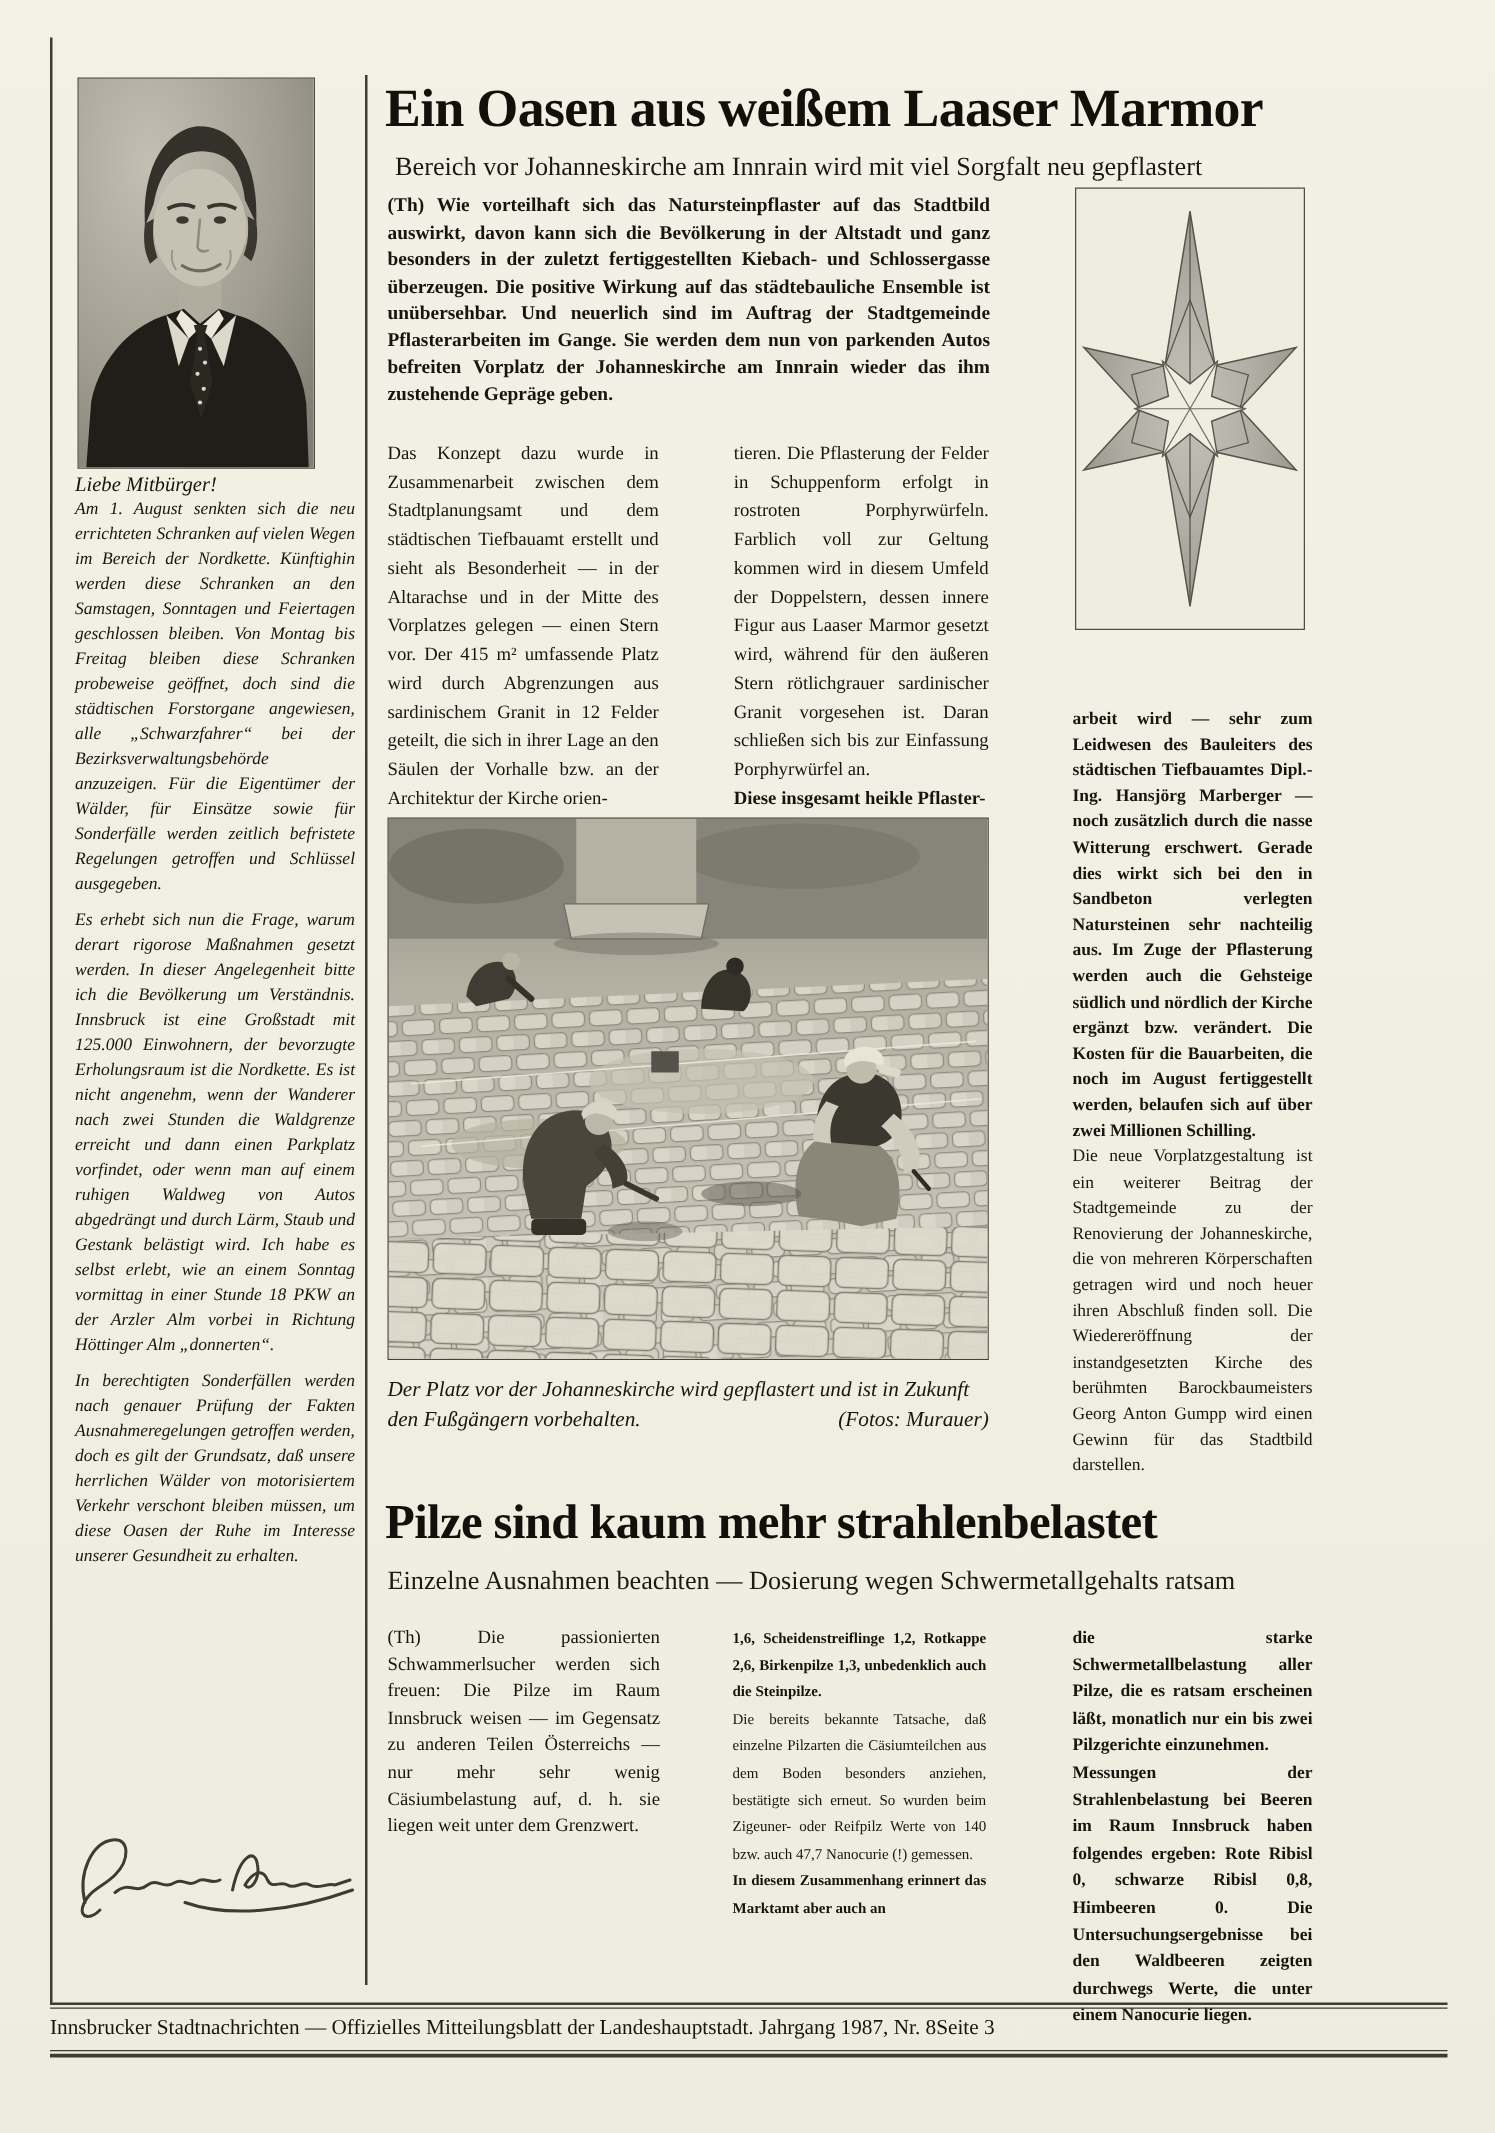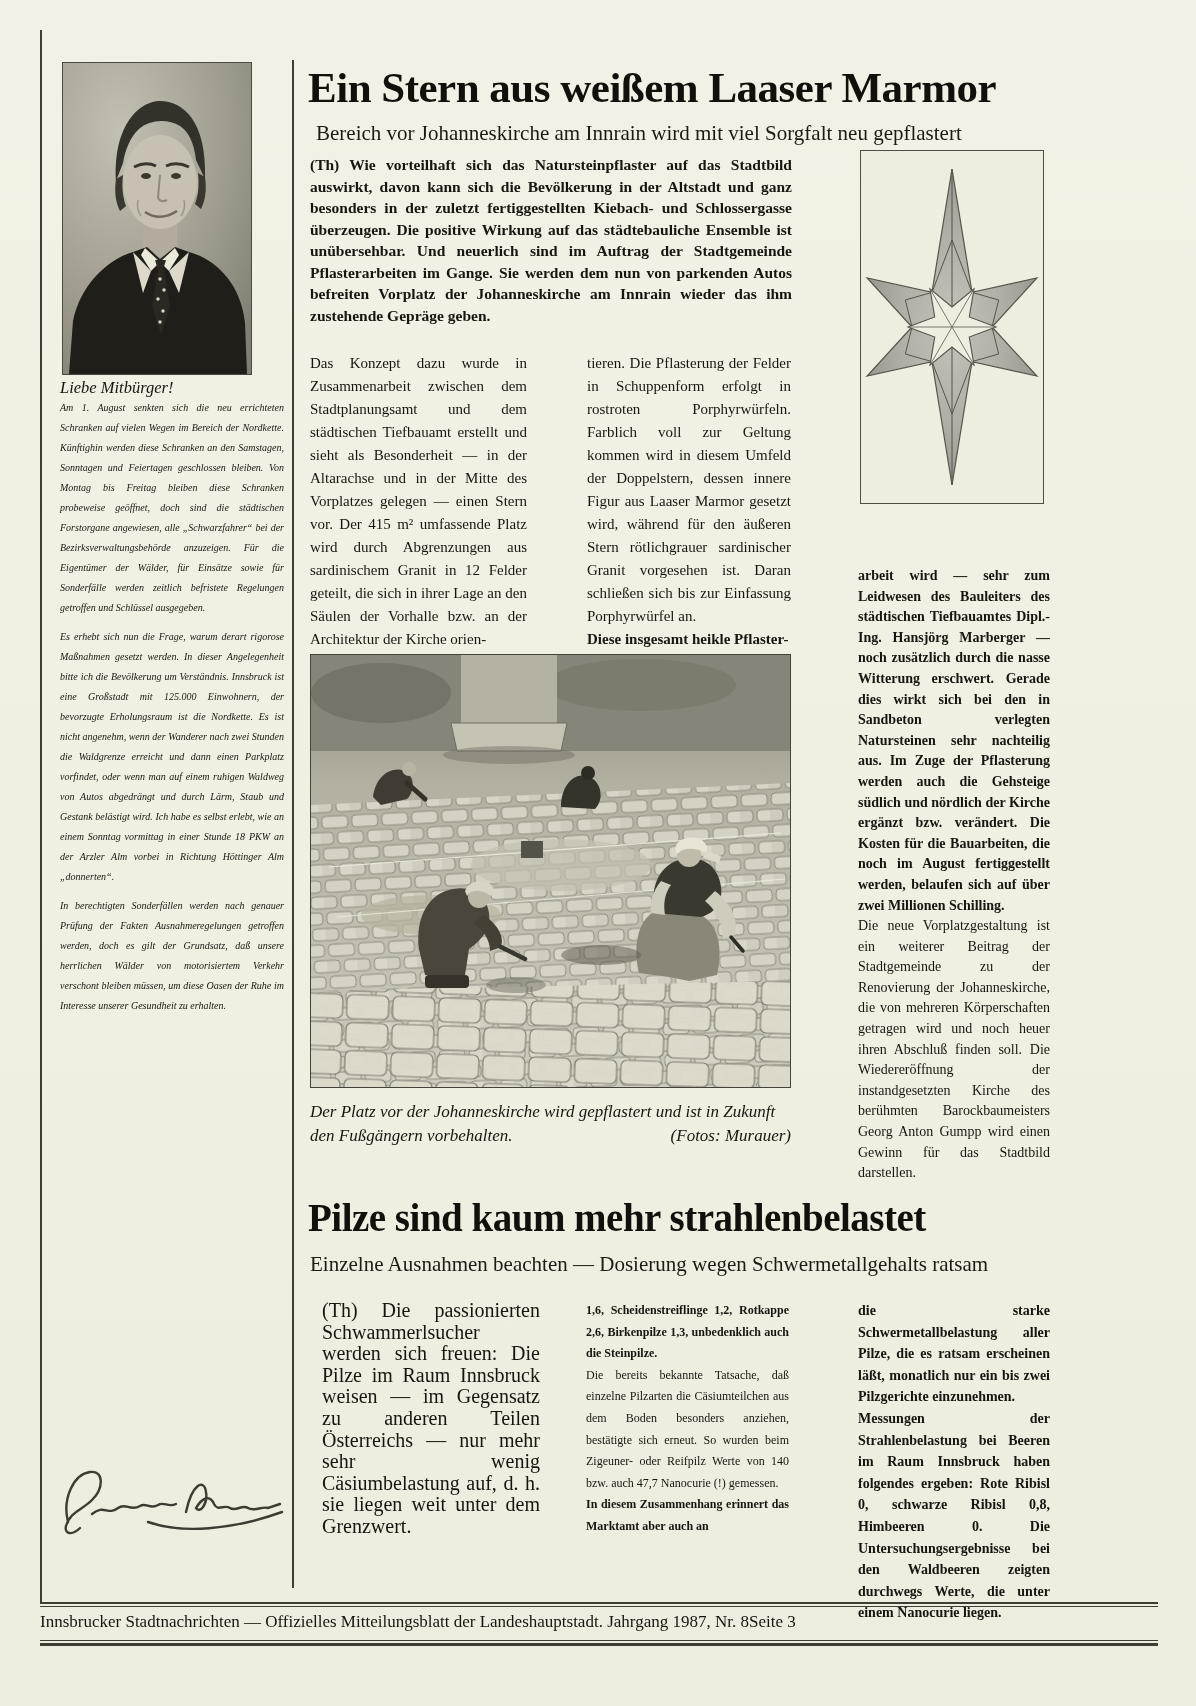--- a/index.html
+++ b/index.html
@@ -29,28 +29,28 @@
 
   #colC { left:858px; top:566px; width:192px; font-size:14px; line-height:20.6px; }
 
   #photo { left:310px; top:654px; width:481px; height:434px; border:1px solid #44423a; }
   #photocap { left:310px; top:1100px; width:481px; font-size:17px; line-height:24px; }
   #photocap .credit { float:right; font-style:italic; }
 
   #h2 { left:308px; top:1196px; width:744px; font-size:39px; line-height:44px; }
   #sub2 { left:310px; top:1252px; width:744px; font-size:21px; color:#1c1a13; }
 
-  #m1 { left:310px; top:1300px; width:218px; font-size:20px; line-height:21.6px;margin-left:12px; }
+  #m1 { left:310px; top:1300px; width:218px; font-size:15px; line-height:21.6px; }
   #m2 { left:586px; top:1300px; width:203px; font-size:12px; line-height:21.6px; }
   #m3 { left:858px; top:1300px; width:192px; font-size:14px; line-height:21.6px; }
 
   #portrait { left:62px; top:62px; width:190px; height:313px; border:1px solid #4c4a40; }
   #letter { left:60px; top:378px; width:224px; }
   #letter .salut { font-size:16.5px; font-style:italic; }
-  #letter p { font-size:10px; line-height:20px; font-style:italic; text-align:justify; margin-bottom:9px; hyphens:auto; }
+  #letter p { font-size:14px; line-height:20px; font-style:italic; text-align:justify; margin-bottom:9px; hyphens:auto; }
   #sig { left:52px; top:1448px; width:236px; height:112px; }
 
   #footer-text { left:40px; top:1612px; width:1118px; display:flex; font-size:17px; }
 </style>
 </head>
 <body>
 
 <div id="page">
 
   <div class="abs rule" style="left:40px; top:30px; width:2px; height:1574px;"></div>
@@ -106,21 +106,21 @@
     <svg width="236" height="112" viewBox="0 0 236 112">
       <g fill="none" stroke="#26231c" stroke-width="2.4" stroke-linecap="round" opacity="0.88">
         <path d="M16,74 C10,50 22,26 38,24 C52,22 52,40 40,52 C30,62 18,64 14,78 C12,86 20,88 28,80"></path>
         <path d="M40,66 C52,56 56,68 66,60 C74,54 78,64 88,58 C94,54 98,62 106,57 C112,53 116,60 124,56"></path>
         <path d="M134,64 C140,36 152,30 154,44 C156,56 148,66 144,60 C150,50 158,46 162,56 C166,64 172,56 178,60 C184,64 190,56 196,60 C202,64 210,58 216,60 L228,56"></path>
         <path d="M96,74 C130,86 180,82 230,64"></path>
       </g>
     </svg>
   </div>
 
-  <div class="abs headline" id="h1">Ein Stern aus weißem Laaser Marmor</div>
+  <div class="abs headline" id="h1">Ein Oasen aus weißem Laaser Marmor</div>
   <div class="abs" id="sub1">Bereich vor Johanneskirche am Innrain wird mit viel Sorgfalt neu gepflastert</div>
   <div class="abs just" id="lead">(Th) Wie vorteilhaft sich das Natursteinpflaster auf das Stadtbild auswirkt, davon kann sich die Bevölkerung in der Altstadt und ganz besonders in der zuletzt fertiggestellten Kiebach- und Schlossergasse überzeugen. Die positive Wirkung auf das städtebauliche Ensemble ist unübersehbar. Und neuerlich sind im Auftrag der Stadtgemeinde Pflasterarbeiten im Gange. Sie werden dem nun von parkenden Autos befreiten Vorplatz der Johanneskirche am Innrain wieder das ihm zustehende Gepräge geben.</div>
 
   <div class="abs just" id="colA">Das Konzept dazu wurde in Zusammenarbeit zwischen dem Stadtplanungsamt und dem städtischen Tiefbauamt erstellt und sieht als Besonderheit — in der Altarachse und in der Mitte des Vorplatzes gelegen — einen Stern vor. Der 415 m² umfassende Platz wird durch Abgrenzungen aus sardinischem Granit in 12 Felder geteilt, die sich in ihrer Lage an den Säulen der Vorhalle bzw. an der Architektur der Kirche orien-</div>
   <div class="abs" id="colB">
     <div class="just">tieren. Die Pflasterung der Felder in Schuppenform erfolgt in rostroten Porphyrwürfeln. Farblich voll zur Geltung kommen wird in diesem Umfeld der Doppelstern, dessen innere Figur aus Laaser Marmor gesetzt wird, während für den äußeren Stern rötlichgrauer sardinischer Granit vorgesehen ist. Daran schließen sich bis zur Einfassung Porphyrwürfel an.</div>
     <div class="tailbold">Diese insgesamt heikle Pflaster-</div>
   </div>
 
   <div class="abs" id="starfig">

